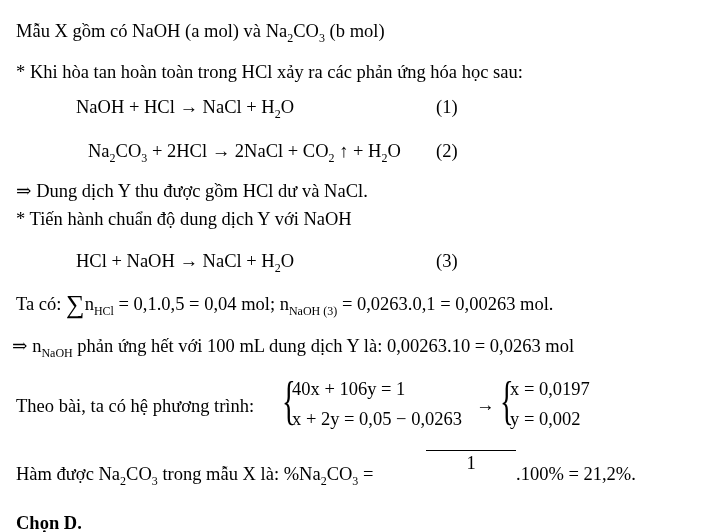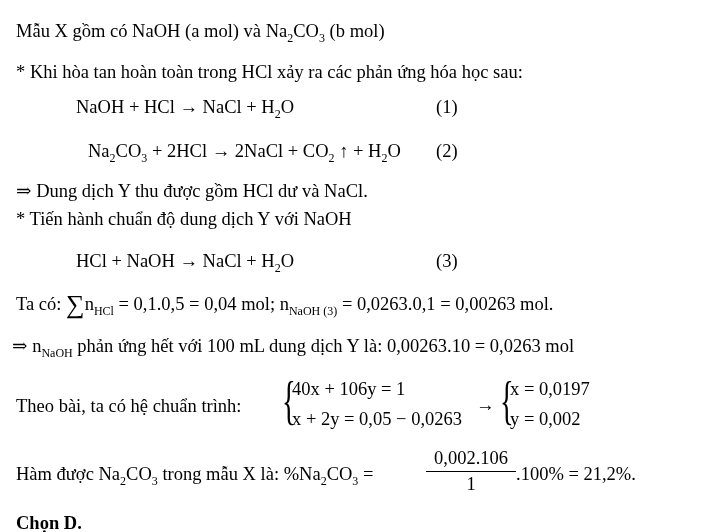--- a/index.html
+++ b/index.html
@@ -46,34 +46,33 @@
   <div class="line" style="left:436px; top:250px;">(3)</div>
 
   <div class="line" style="left:16px; top:293px;">
     <span>Ta có: </span><span class="sigma">∑</span><span>n</span><sub>HCl</sub><span> = 0,1.0,5 = 0,04 mol; n</span><sub>NaOH (3)</sub><span> = 0,0263.0,1 = 0,00263 mol.</span>
   </div>
 
   <div class="line" style="left:12px; top:335px;">
     <span>⇒ n</span><sub>NaOH</sub><span> phản ứng hết với 100 mL dung dịch Y là: 0,00263.10 = 0,0263 mol</span>
   </div>
 
-  <div class="line" style="left:16px; top:395px;">Theo bài, ta có hệ chuẩn trình:</div>
+  <div class="line" style="left:16px; top:395px;">Theo bài, ta có hệ phương trình:</div>
   <div class="brace" style="left:282px; top:375px;">{</div>
   <div class="line" style="left:292px; top:378px;">40x + 106y = 1</div>
   <div class="line" style="left:292px; top:408px;">x + 2y = 0,05 − 0,0263</div>
   <div class="line" style="left:476px; top:394px;">→</div>
   <div class="brace" style="left:500px; top:375px;">{</div>
   <div class="line" style="left:510px; top:378px;">x = 0,0197</div>
   <div class="line" style="left:510px; top:408px;">y = 0,002</div>
 
   <div class="line" style="left:16px; top:463px;">
     <span>Hàm được </span><span>Na</span><sub>2</sub><span>CO</span><sub>3</sub><span> trong mẫu X là: %Na</span><sub>2</sub><span>CO</span><sub>3</sub><span> =</span>
   </div>
   <div class="frac" style="left:426px; top:448px; width:90px;">
-    <span class="num">0,002.106</span>
     <span class="bar"></span>
     <span class="den">1</span>
   </div>
   <div class="line" style="left:516px; top:463px;">.100% = 21,2%.</div>
 
   <div class="line" style="left:16px; top:512px;"><b>Chọn D.</b></div>
 
 </div>
 
 </body></html>

